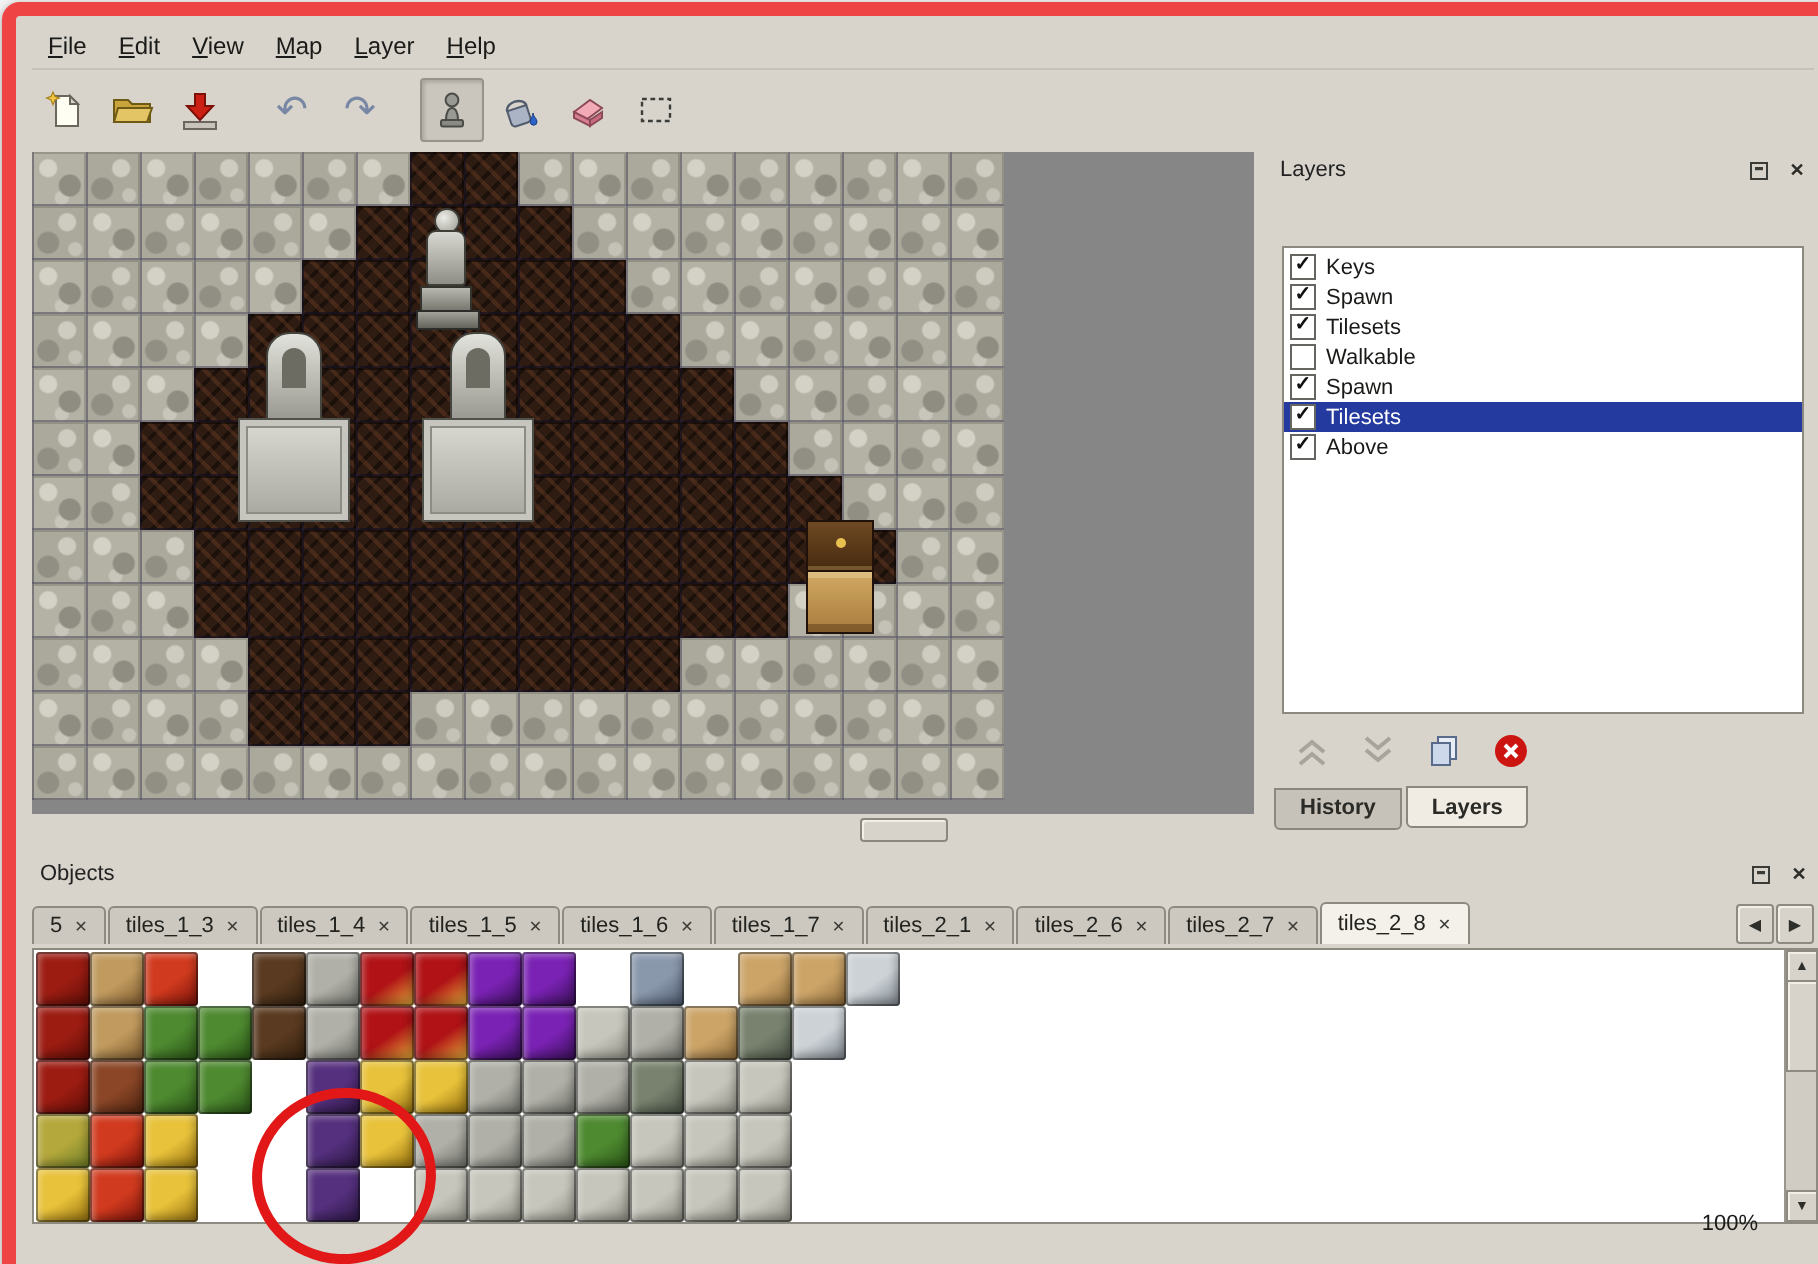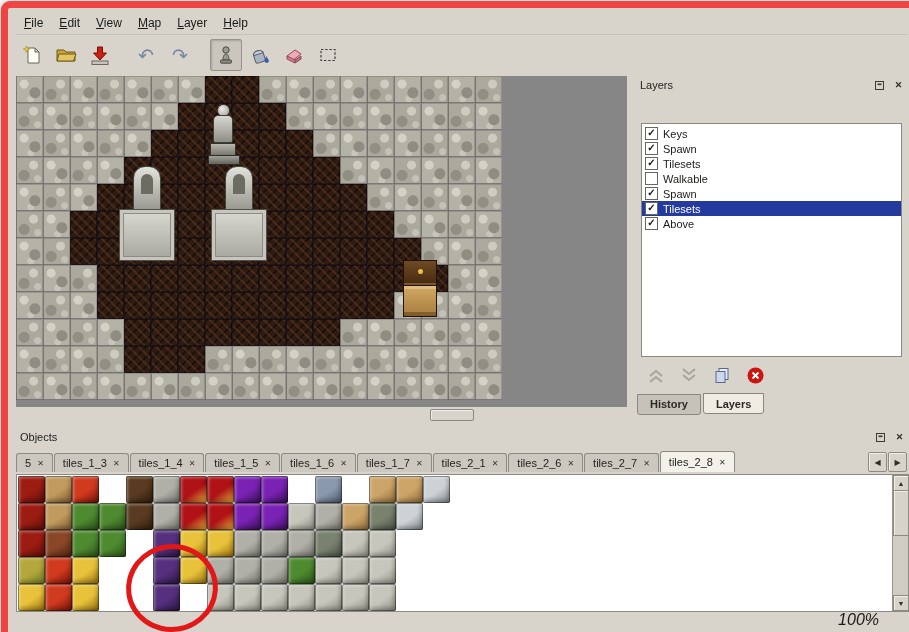--- a/index.html
+++ b/index.html
@@ -103,21 +103,21 @@
   .tcell{width:27px;height:27px;background:#fff;}
   .tcell.item{border-radius:2px;box-shadow:inset 0 0 0 1px rgba(0,0,0,.38), inset 2px 2px 3px rgba(255,255,255,.35), inset -2px -3px 4px rgba(0,0,0,.28);}
   .vscroll{position:absolute;right:0;top:0;bottom:0;width:15px;background:#d0ccc4;border-left:1px solid #9a968e;}
   .vs-arrow{position:absolute;left:0;width:14px;height:14px;display:flex;align-items:center;justify-content:center;
     font-size:7px;color:#2e2e2a;background:#d7d3cb;border:1px solid #8d8a82;box-shadow:inset 1px 1px 0 #f2efe8;}
   .vs-up{top:0;} .vs-down{bottom:0;}
   .vs-thumb{position:absolute;left:0;top:15px;width:14px;height:44px;background:#d7d3cb;border:1px solid #8d8a82;
     box-shadow:inset 1px 1px 0 #f2efe8;}
   .annotation-circle{position:absolute;left:112px;top:116px;width:82px;height:78px;border:5px solid #e21818;
     border-radius:50%;transform:rotate(-8deg);z-index:5;pointer-events:none;}
-  .status-zoom{position:absolute;right:32px;bottom:5px;font-size:16px;color:#1a1a18;font-style:italic;}
+  .status-zoom{position:absolute;right:32px;bottom:16px;font-size:11px;color:#1a1a18;}
 </style>
 </head>
 <body>
 
 <div class="window">
 
   <div class="menubar">
       <div class="menu-item"><u>F</u>ile</div>
       <div class="menu-item"><u>E</u>dit</div>
       <div class="menu-item"><u>V</u>iew</div>

